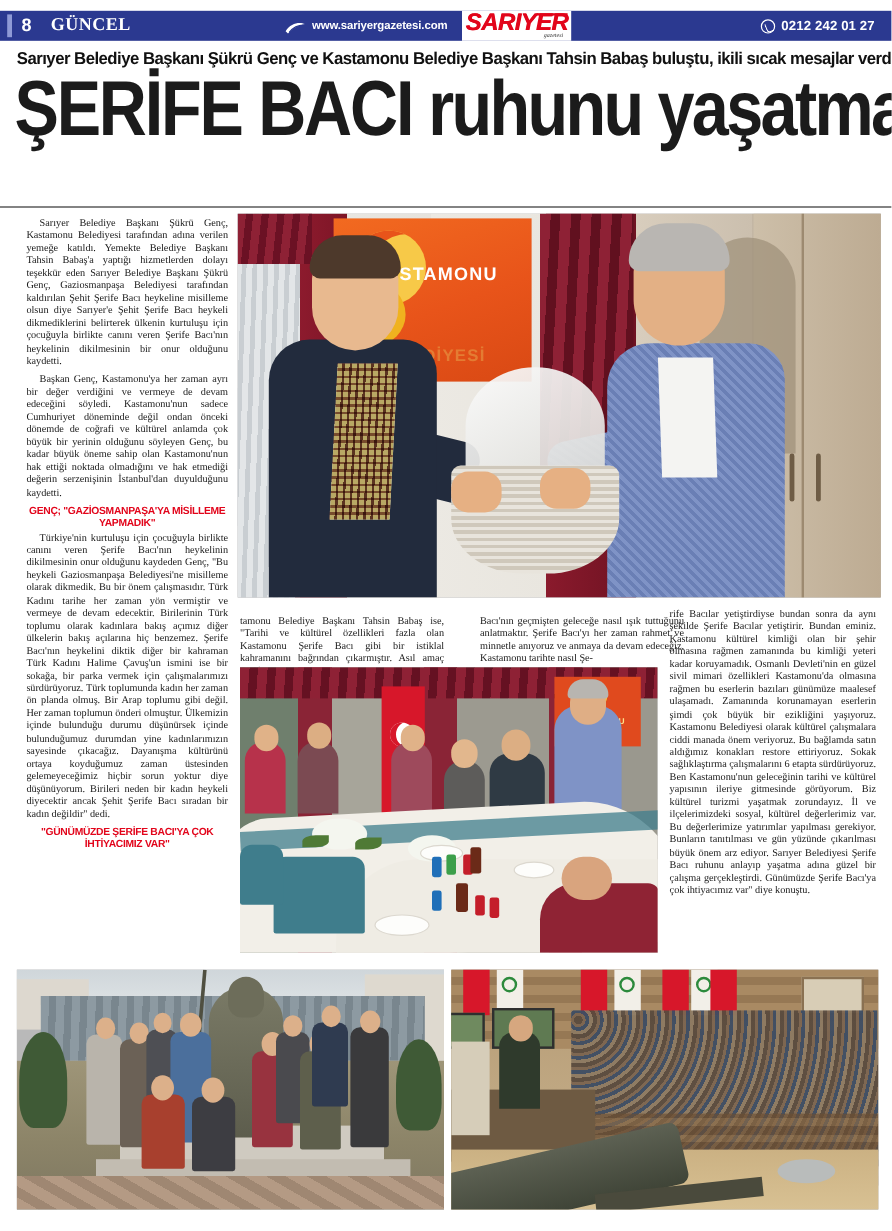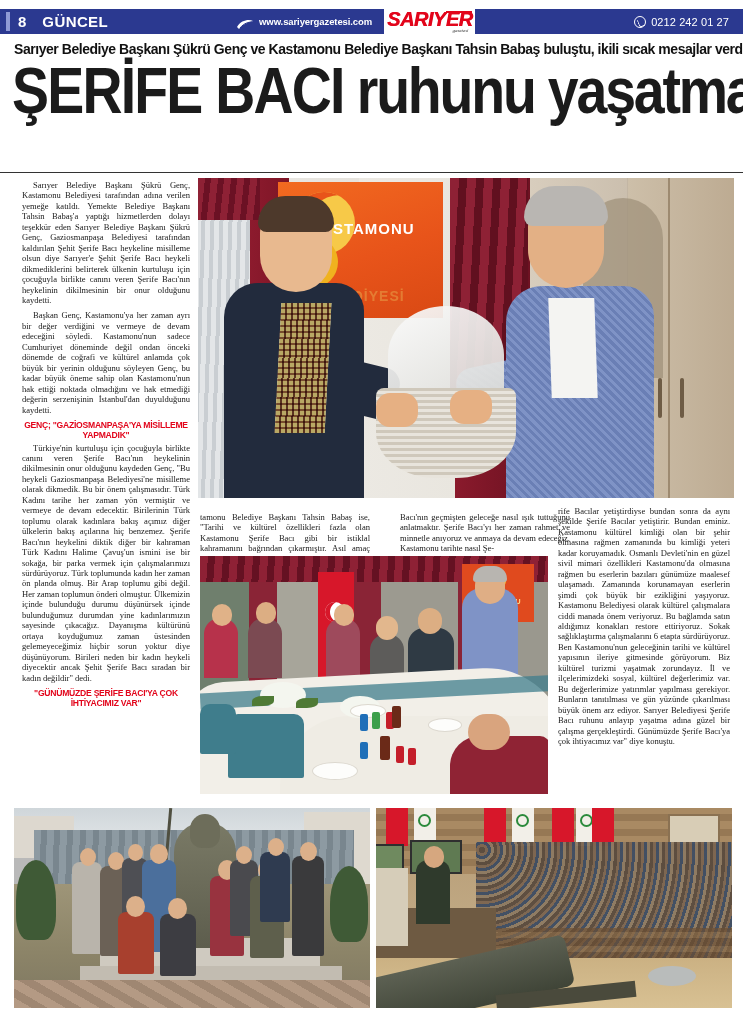--- a/index.html
+++ b/index.html
@@ -23,21 +23,21 @@
   }
   .mast-accent {
     width: 6px; height: 19px; background: #2b3990;
     border-left: 4px solid #8f9ad6; margin-left: 6px;
   }
   .page-num {
     color: #ffffff; font-family: "Liberation Sans", sans-serif;
     font-weight: bold; font-size: 15px; margin-left: 6px; letter-spacing: 0;
   }
   .section-name {
-    color: #ffffff; font-family: Liberation Sans, sans-serif;
+    color: #ffffff; font-family: Liberation Serif, serif;
     font-weight: bold; font-size: 15px; margin-left: 16px; letter-spacing: 0.4px;
   }
   .web-wrap {
     display: flex; align-items: center; margin-left: 128px; gap: 5px;
   }
   .swoosh {
     width: 18px; height: 11px; position: relative; display: inline-block;
   }
   .web-url {
     color: #ffffff; font-family: "Liberation Sans", sans-serif;
@@ -72,21 +72,21 @@
     position: relative;
   }
   .phone-icon::after {
     content: ""; position: absolute; left: 3px; top: 2px;
     width: 5px; height: 7px; border-left: 1.6px solid #fff;
     border-bottom: 1.6px solid #fff; transform: rotate(-22deg);
     border-bottom-left-radius: 3px;
   }
   .phone-num {
     color: #ffffff; font-family: "Liberation Sans", sans-serif;
-    font-size: 11px; font-weight: normal; letter-spacing: 0.1px;
+    font-size: 11px; font-weight: bold; letter-spacing: 0.1px;
   }
 
   
   .kicker {
     position: absolute; left: 14px; top: 41px; width: 718px;
     font-family: "Liberation Sans", sans-serif;
     font-size: 14.2px; font-weight: bold; color: #111;
     letter-spacing: -0.45px; white-space: nowrap;
     transform: scaleX(0.985); transform-origin: left center;
   }

